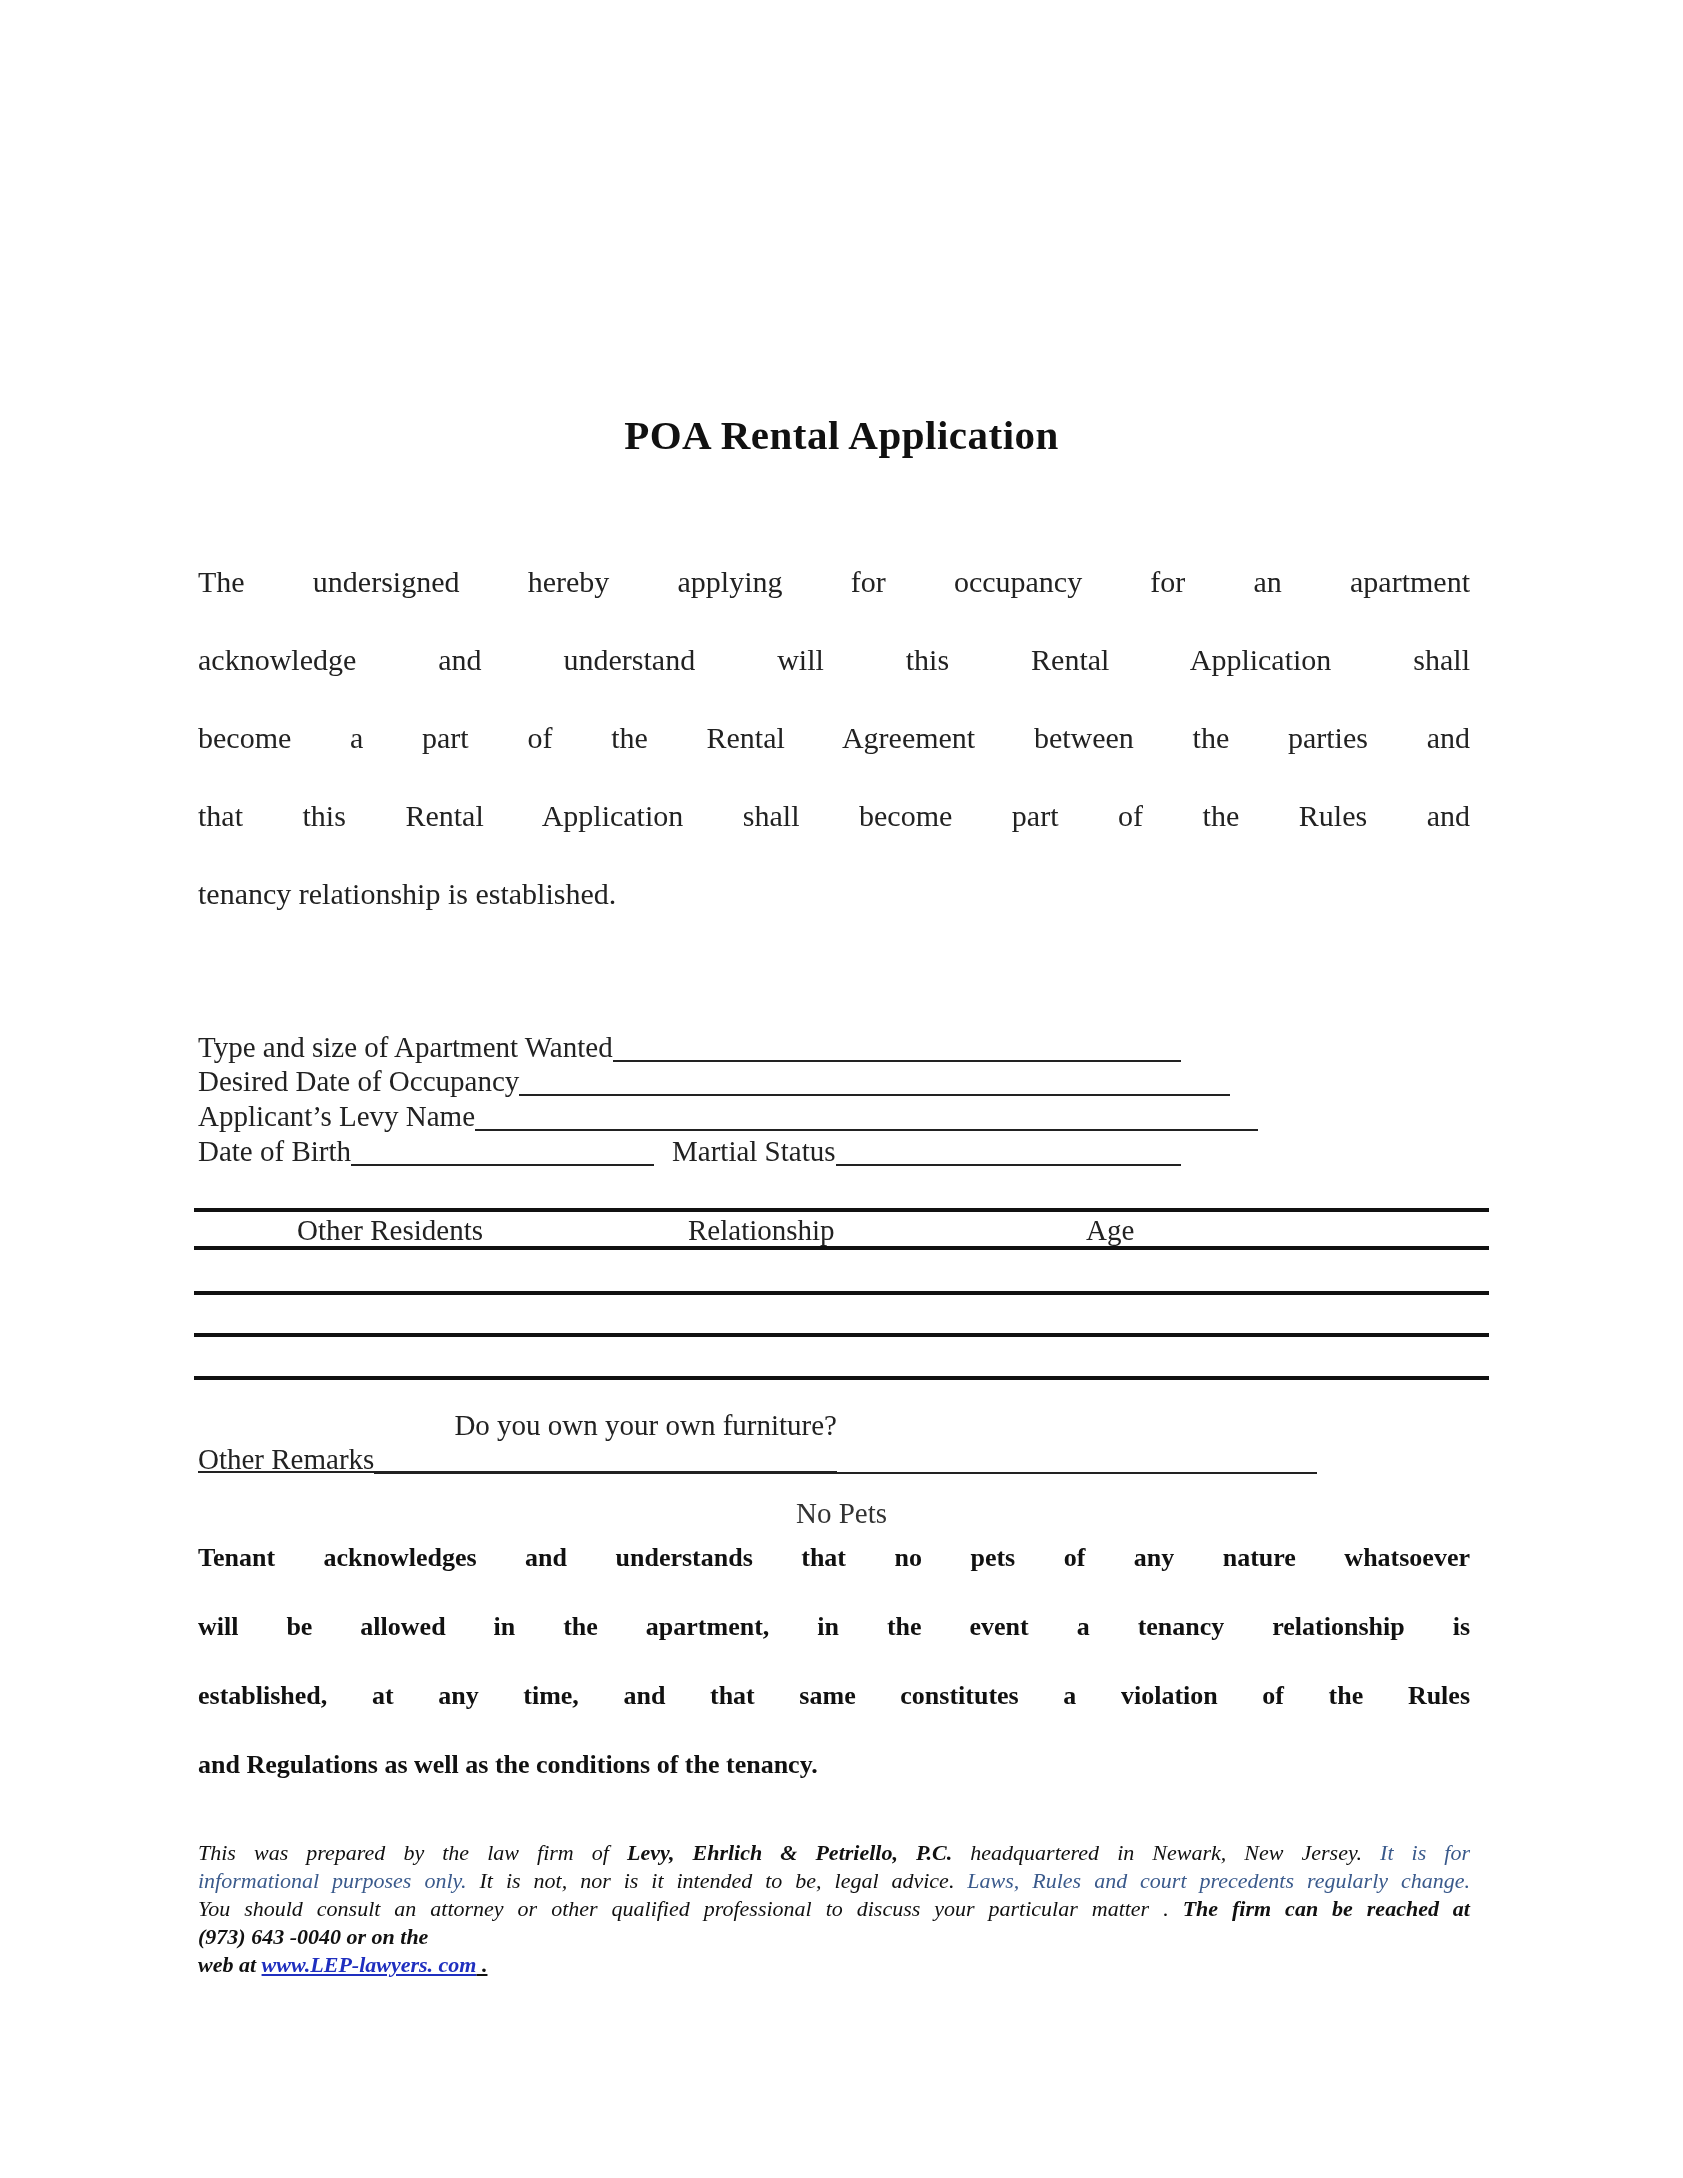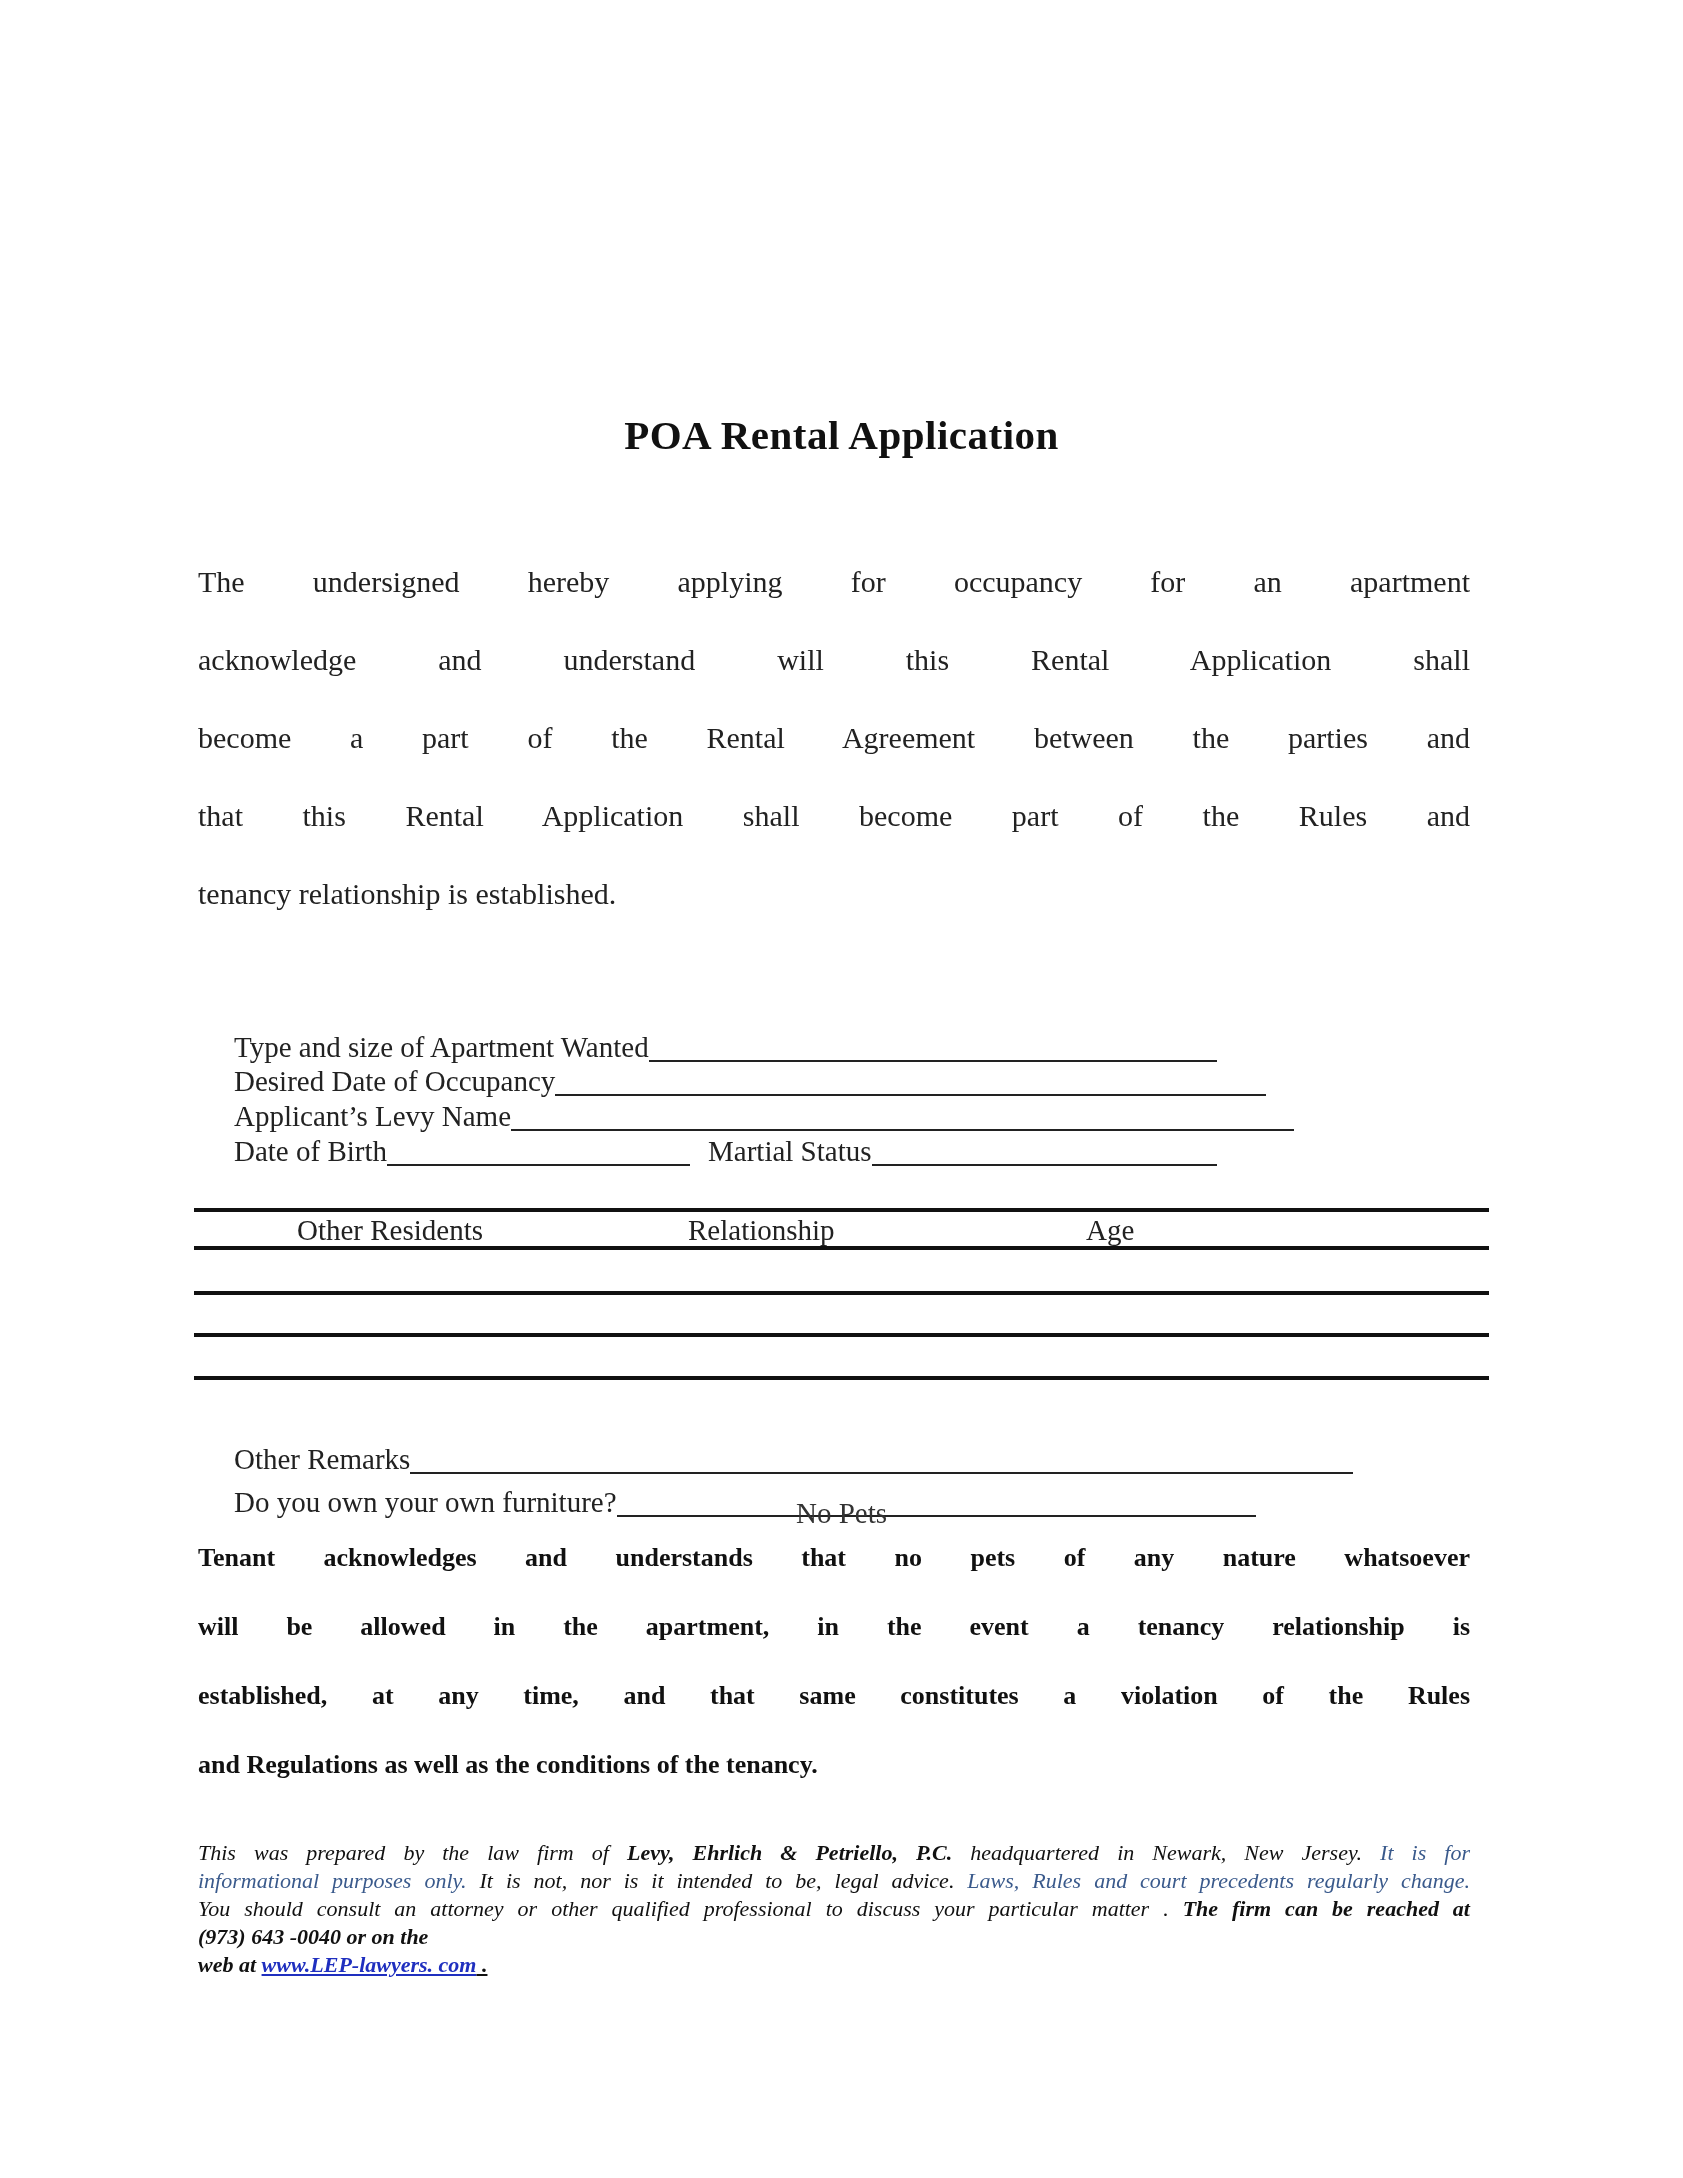--- a/index.html
+++ b/index.html
@@ -14,21 +14,21 @@
     }
 
     #intro {
       left: 198px; width: 1272px; top: 543px;
       font-size: 30px; line-height: 78px; color: #222;
     }
     .jline { display: block; text-align: justify; text-align-last: justify; white-space: nowrap; height: 78px; }
     .jline.last { text-align-last: left; }
 
     .field-row { left: 198px; height: 35px; font-size: 29px; line-height: 35px; color: #222; display: flex; align-items: flex-end; }
-    .field-label { white-space: pre; margin-left: 36px; }
+    .field-label { white-space: pre; }
     .field-blank { border-bottom: 2px solid #222; height: 28px; margin-bottom: 3px; flex: 0 0 auto; }
 
     .rule { left: 194px; width: 1295px; height: 4px; background: #111; }
 
     .th { top: 1212px; font-size: 29px; line-height: 36px; color: #222; white-space: pre; }
 
     #nopets { left: 0; width: 1683px; text-align: center; top: 1495px; font-size: 29px; line-height: 36px; color: #333; }
 
     #pets-para {
       left: 198px; width: 1272px; top: 1523px;
@@ -83,21 +83,21 @@
 <div class="abs th mono" style="left:688px;">Relationship</div>
 <div class="abs th mono" style="left:1086px;">Age</div>
 <div class="abs rule" style="top:1246px;"></div>
 <div class="abs" style="left:194px; top:1250px; width:1295px; height:41px;"></div>
 <div class="abs rule" style="top:1291px;"></div>
 <div class="abs" style="left:194px; top:1295px; width:1295px; height:38px;"></div>
 <div class="abs rule" style="top:1333px;"></div>
 <div class="abs" style="left:194px; top:1337px; width:1295px; height:40px;"></div>
 <div class="abs rule" style="top:1376px;"></div>
 
-<div class="abs field-row mono" style="top:1485px;">
+<div class="abs field-row mono" style="top:1408px;flex-direction:column;">
   <span class="field-label">Do you own your own furniture?</span>
   <span class="field-blank" style="width:639px;"></span>
 </div>
 <div class="abs field-row mono" style="top:1442px;">
   <span class="field-label">Other Remarks</span>
   <span class="field-blank" style="width:943px;"></span>
 </div>
 
 <div id="nopets" class="abs mono">No Pets</div>
 <div id="pets-para" class="abs mono">

